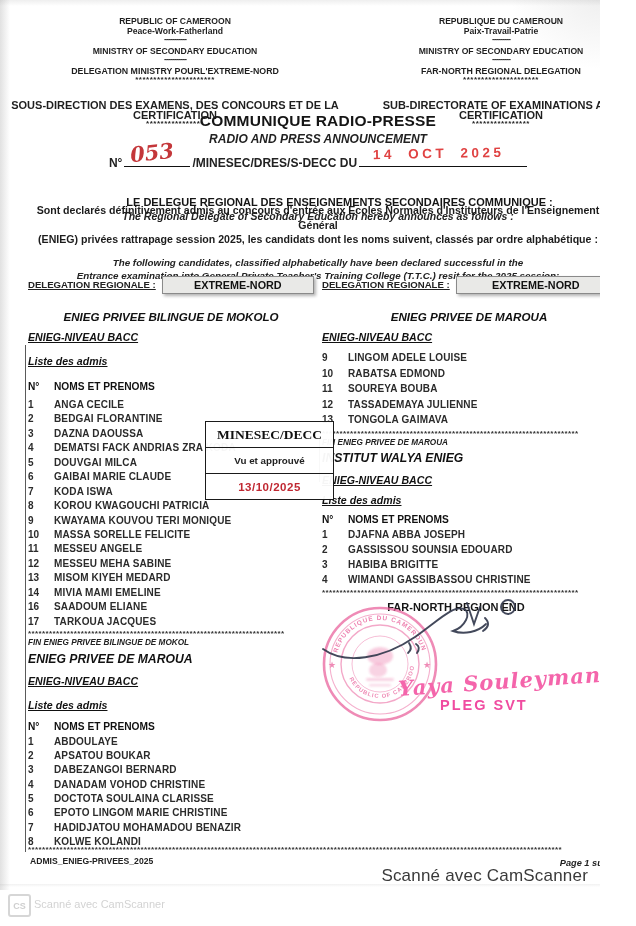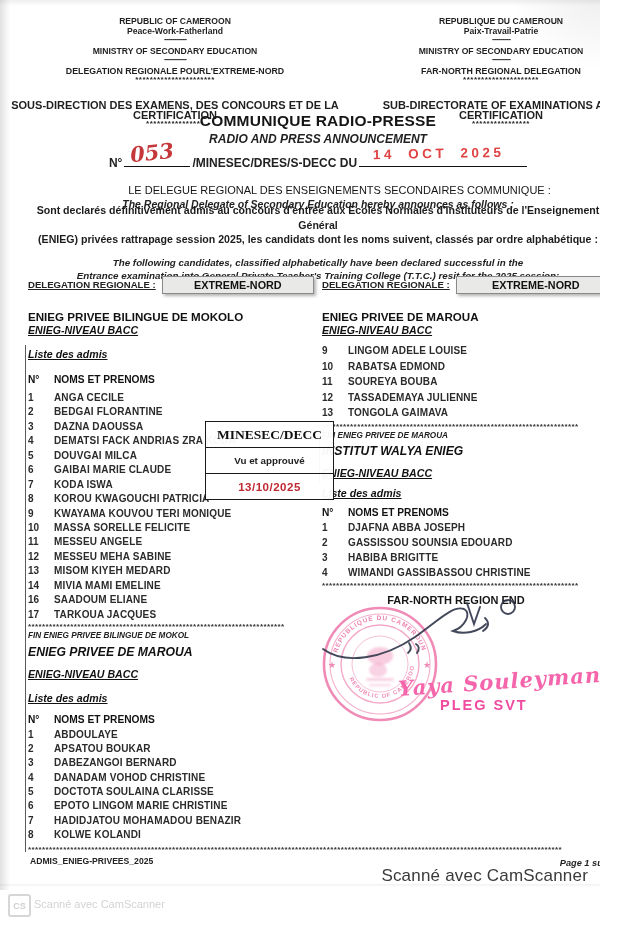--- a/index.html
+++ b/index.html
@@ -32,38 +32,38 @@
   .t-main{font-size:15.5px;font-weight:700;letter-spacing:.2px;color:#151515;}
   .t-sub{font-size:12px;font-weight:700;font-style:italic;margin-top:2px;}
   .refline{margin-top:6px;height:24px;font-size:12px;font-weight:700;white-space:nowrap;}
   .blank{display:inline-block;border-bottom:1.6px solid #111;position:relative;vertical-align:baseline;}
   .blank.b1{width:66px;height:14px;margin:0 2px;}
   .blank.b2{width:168px;height:14px;margin-left:2px;}
   .handnum{position:absolute;left:6px;top:-12px;font-family:"DejaVu Serif",serif;
     font-style:italic;font-weight:700;font-size:21px;color:#c4373a;transform:rotate(-6deg);}
   .datestamp{position:absolute;left:14px;top:-6px;font-size:13.5px;font-weight:700;
     color:#e04343;letter-spacing:3.5px;word-spacing:6px;transform:rotate(-1deg);white-space:nowrap;}
-  .t-ann-fr{font-size:11px;font-weight:400;margin-top:8px;color:#151515;padding-left:43px;}
+  .t-ann-fr{font-size:11px;font-weight:700;margin-top:20px;color:#151515;padding-left:43px;}
   .t-ann-en{font-size:10.5px;font-weight:700;font-style:italic;margin-top:2px;}
 
   
   .intro{position:absolute;left:18px;top:203px;width:600px;text-align:center;}
   .intro .fr{font-size:10.6px;font-weight:700;line-height:14.5px;color:#1c1c1c;}
   .intro .en{font-size:9.8px;font-weight:700;font-style:italic;line-height:13px;margin-top:9px;}
 
   
   .col{position:absolute;top:276px;}
   .col-left{left:28px;width:286px;}
   .col-right{left:322px;width:294px;}
   .deleg-row{display:flex;align-items:flex-start;height:20px;margin-bottom:14px;}
   .deleg-label{font-size:9.6px;font-weight:700;text-decoration:underline;padding-top:3px;}
   .deleg-box{margin-left:6px;background:#e9e9e7;border:1px solid #8a8a8a;
     box-shadow:2px 2px 3px rgba(0,0,0,.30);font-size:10.8px;font-weight:700;
     padding:2px 0;text-align:center;flex:1;color:#111;}
-  .school{font-size:11.6px;font-weight:700;line-height:14px;margin-bottom:0;color:#111;}
+  .school{font-size:11.6px;font-weight:700;font-style:italic;line-height:14px;margin-bottom:7px;color:#111;text-align:center;}
   .level{font-size:10.6px;font-weight:700;font-style:italic;text-decoration:underline;
     line-height:13px;margin-bottom:11px;color:#111;}
   .liste{font-size:10.6px;font-weight:700;font-style:italic;text-decoration:underline;
     line-height:13px;margin-bottom:12px;color:#111;}
   .cols-header{display:flex;font-size:10.2px;font-weight:700;line-height:13px;margin-bottom:6px;color:#111;}
   .cols-header .no{width:26px;}
   .row{display:flex;align-items:baseline;}
   .rows-a .row{height:14.45px;}
   .rows-b .row{height:15.6px;}
   .rows-c .row{height:15.0px;}
@@ -121,21 +121,21 @@
   <div class="edge-top"></div>
   <div class="edge-corner"></div>
   <div class="edge-bottom"></div>
 
   <div class="hdr hdr-left">
     <div class="l1">REPUBLIC OF CAMEROON</div>
     <div class="l2">Peace-Work-Fatherland</div>
     <div class="sep">-----------</div>
     <div class="l3">MINISTRY OF SECONDARY EDUCATION</div>
     <div class="sep">-----------</div>
-    <div class="l4">DELEGATION REGIONALE POURL'EXTREME-NORD</div>
+    <div class="l4">DELEGATION MINISTRY POURL'EXTREME-NORD</div>
     <div class="stars">**********************</div>
     <div class="l5">SOUS-DIRECTION DES EXAMENS, DES CONCOURS ET DE LA CERTIFICATION</div>
     <div class="stars">****************</div>
   </div>
 
   <div class="hdr hdr-right">
     <div class="l1">REPUBLIQUE DU CAMEROUN</div>
     <div class="l2">Paix-Travail-Patrie</div>
     <div class="sep">---------</div>
     <div class="l3">MINISTRY OF SECONDARY EDUCATION</div>

